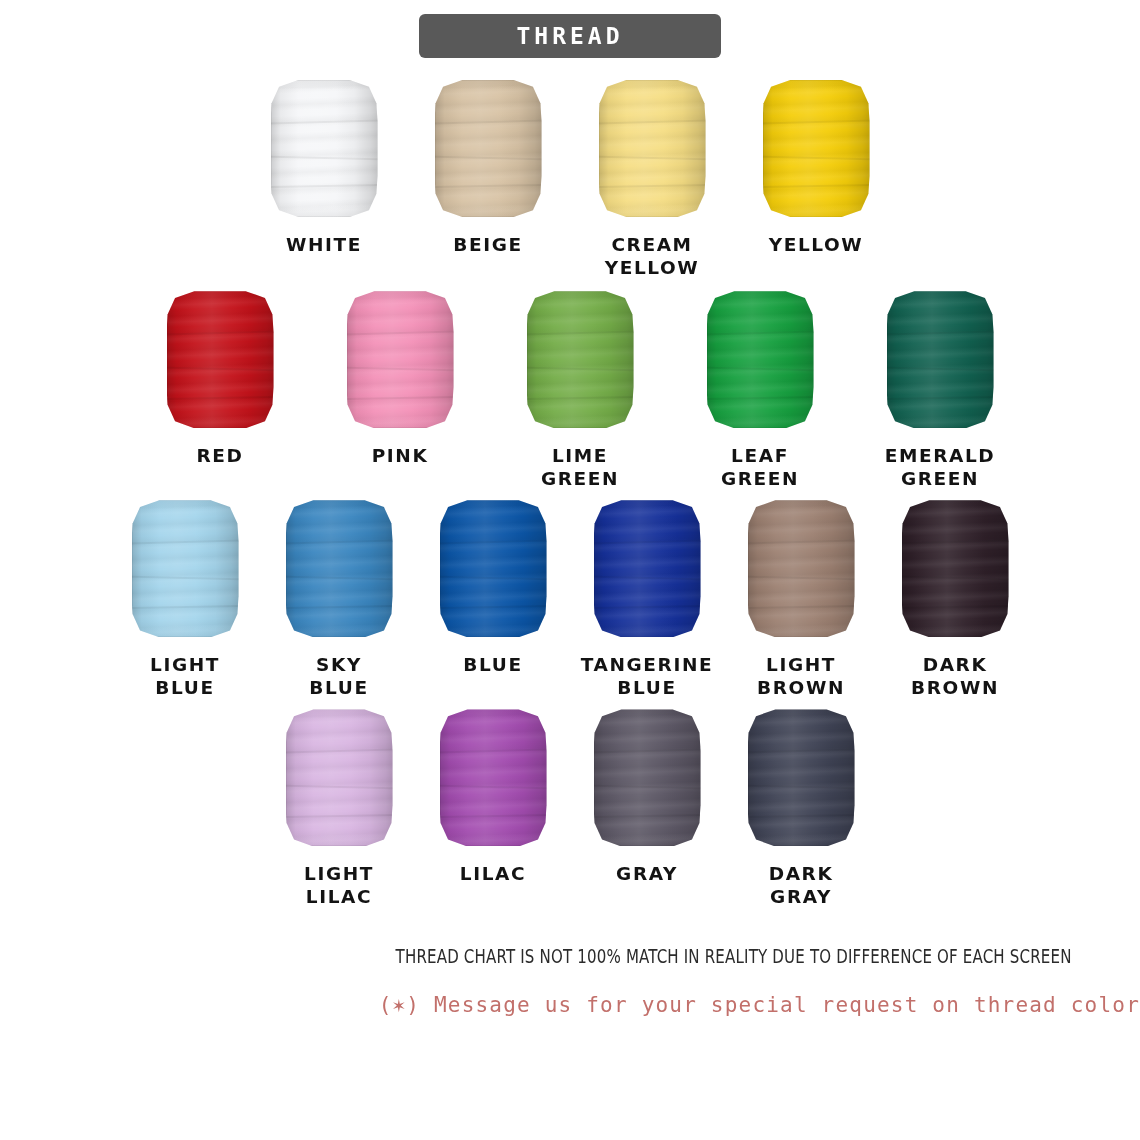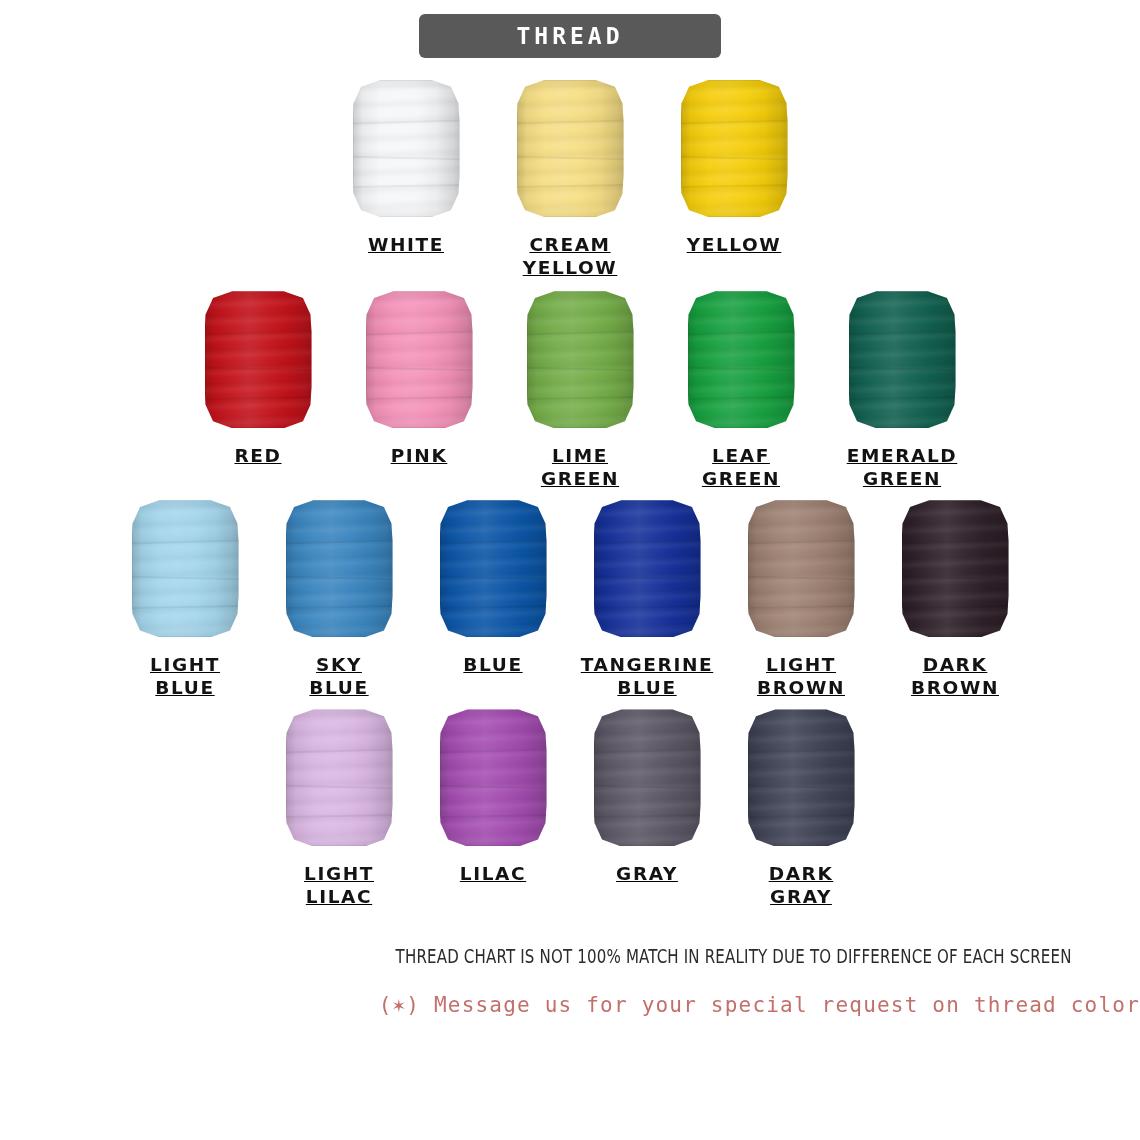--- a/index.html
+++ b/index.html
@@ -38,29 +38,28 @@
     font-size: 23px;
     font-weight: 700;
     letter-spacing: 4px;
   }
 
   
   .chart {
     width: 1140px;
     padding-top: 18px;
     box-sizing: border-box;
-    text-decoration: underline;
   }
   .row {
     display: flex;
     justify-content: center;
     align-items: flex-start;
   }
   .row-1 { gap: 57px; margin-top: 4px; }
-  .row-2 { gap: 54px; margin-top: 12px; margin-left: 20px; }
+  .row-2 { gap: 73px; margin-top: 12px; margin-left: 20px; }
   .row-3 { gap: 47px; margin-top: 10px; }
   .row-4 { gap: 47px; margin-top: 10px; }
 
   .swatch {
     width: 107px;
     display: flex;
     flex-direction: column;
     align-items: center;
   }
 
@@ -201,20 +200,33 @@
           <div class="caps"></div>
           <div class="seam s1"></div>
           <div class="seam s2"></div>
           <div class="seam s3"></div>
           <div class="outline"></div>
         </div>
         <div class="label">WHITE</div>
       </div>
       <div class="swatch">
         <div class="spool">
+          <div class="base" style="background: rgb(216, 195, 165);"></div>
+          <div class="bands"></div>
+          <div class="shade"></div>
+          <div class="caps"></div>
+          <div class="seam s1"></div>
+          <div class="seam s2"></div>
+          <div class="seam s3"></div>
+          <div class="outline"></div>
+        </div>
+        <div class="label">BEIGE</div>
+      </div>
+      <div class="swatch">
+        <div class="spool">
           <div class="base" style="background: rgb(246, 222, 132);"></div>
           <div class="bands"></div>
           <div class="shade"></div>
           <div class="caps"></div>
           <div class="seam s1"></div>
           <div class="seam s2"></div>
           <div class="seam s3"></div>
           <div class="outline"></div>
         </div>
         <div class="label">CREAM

